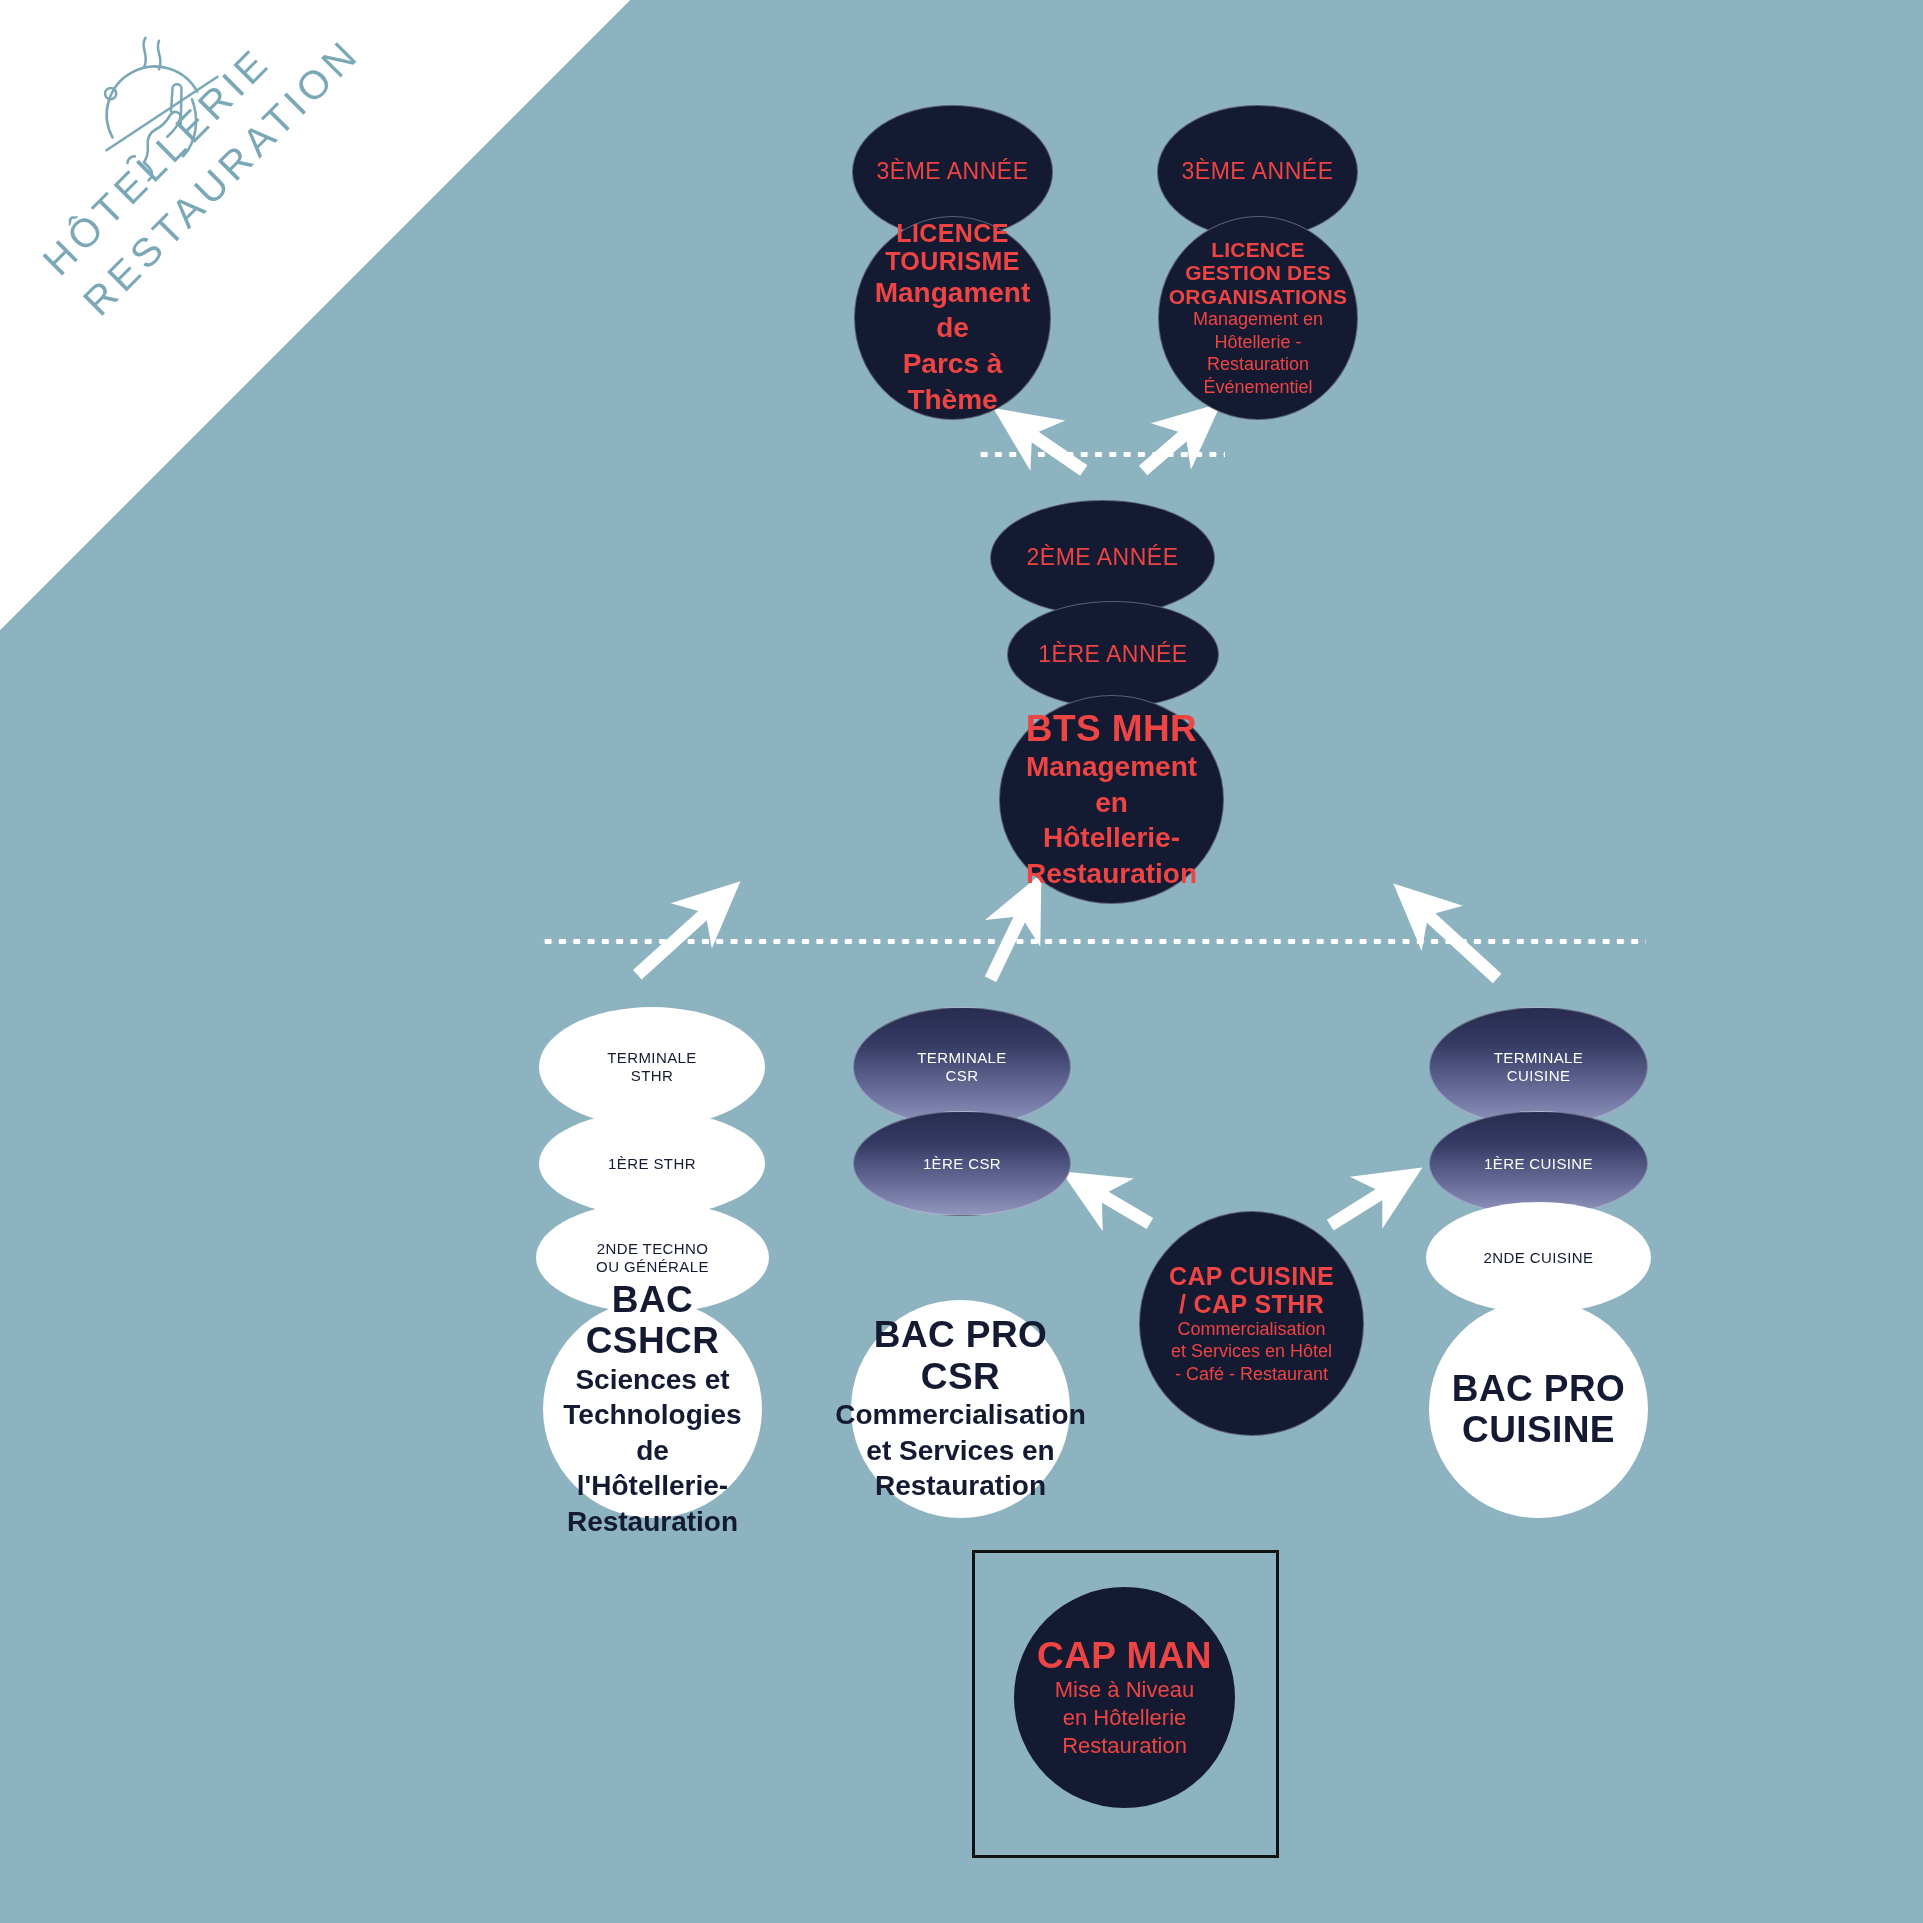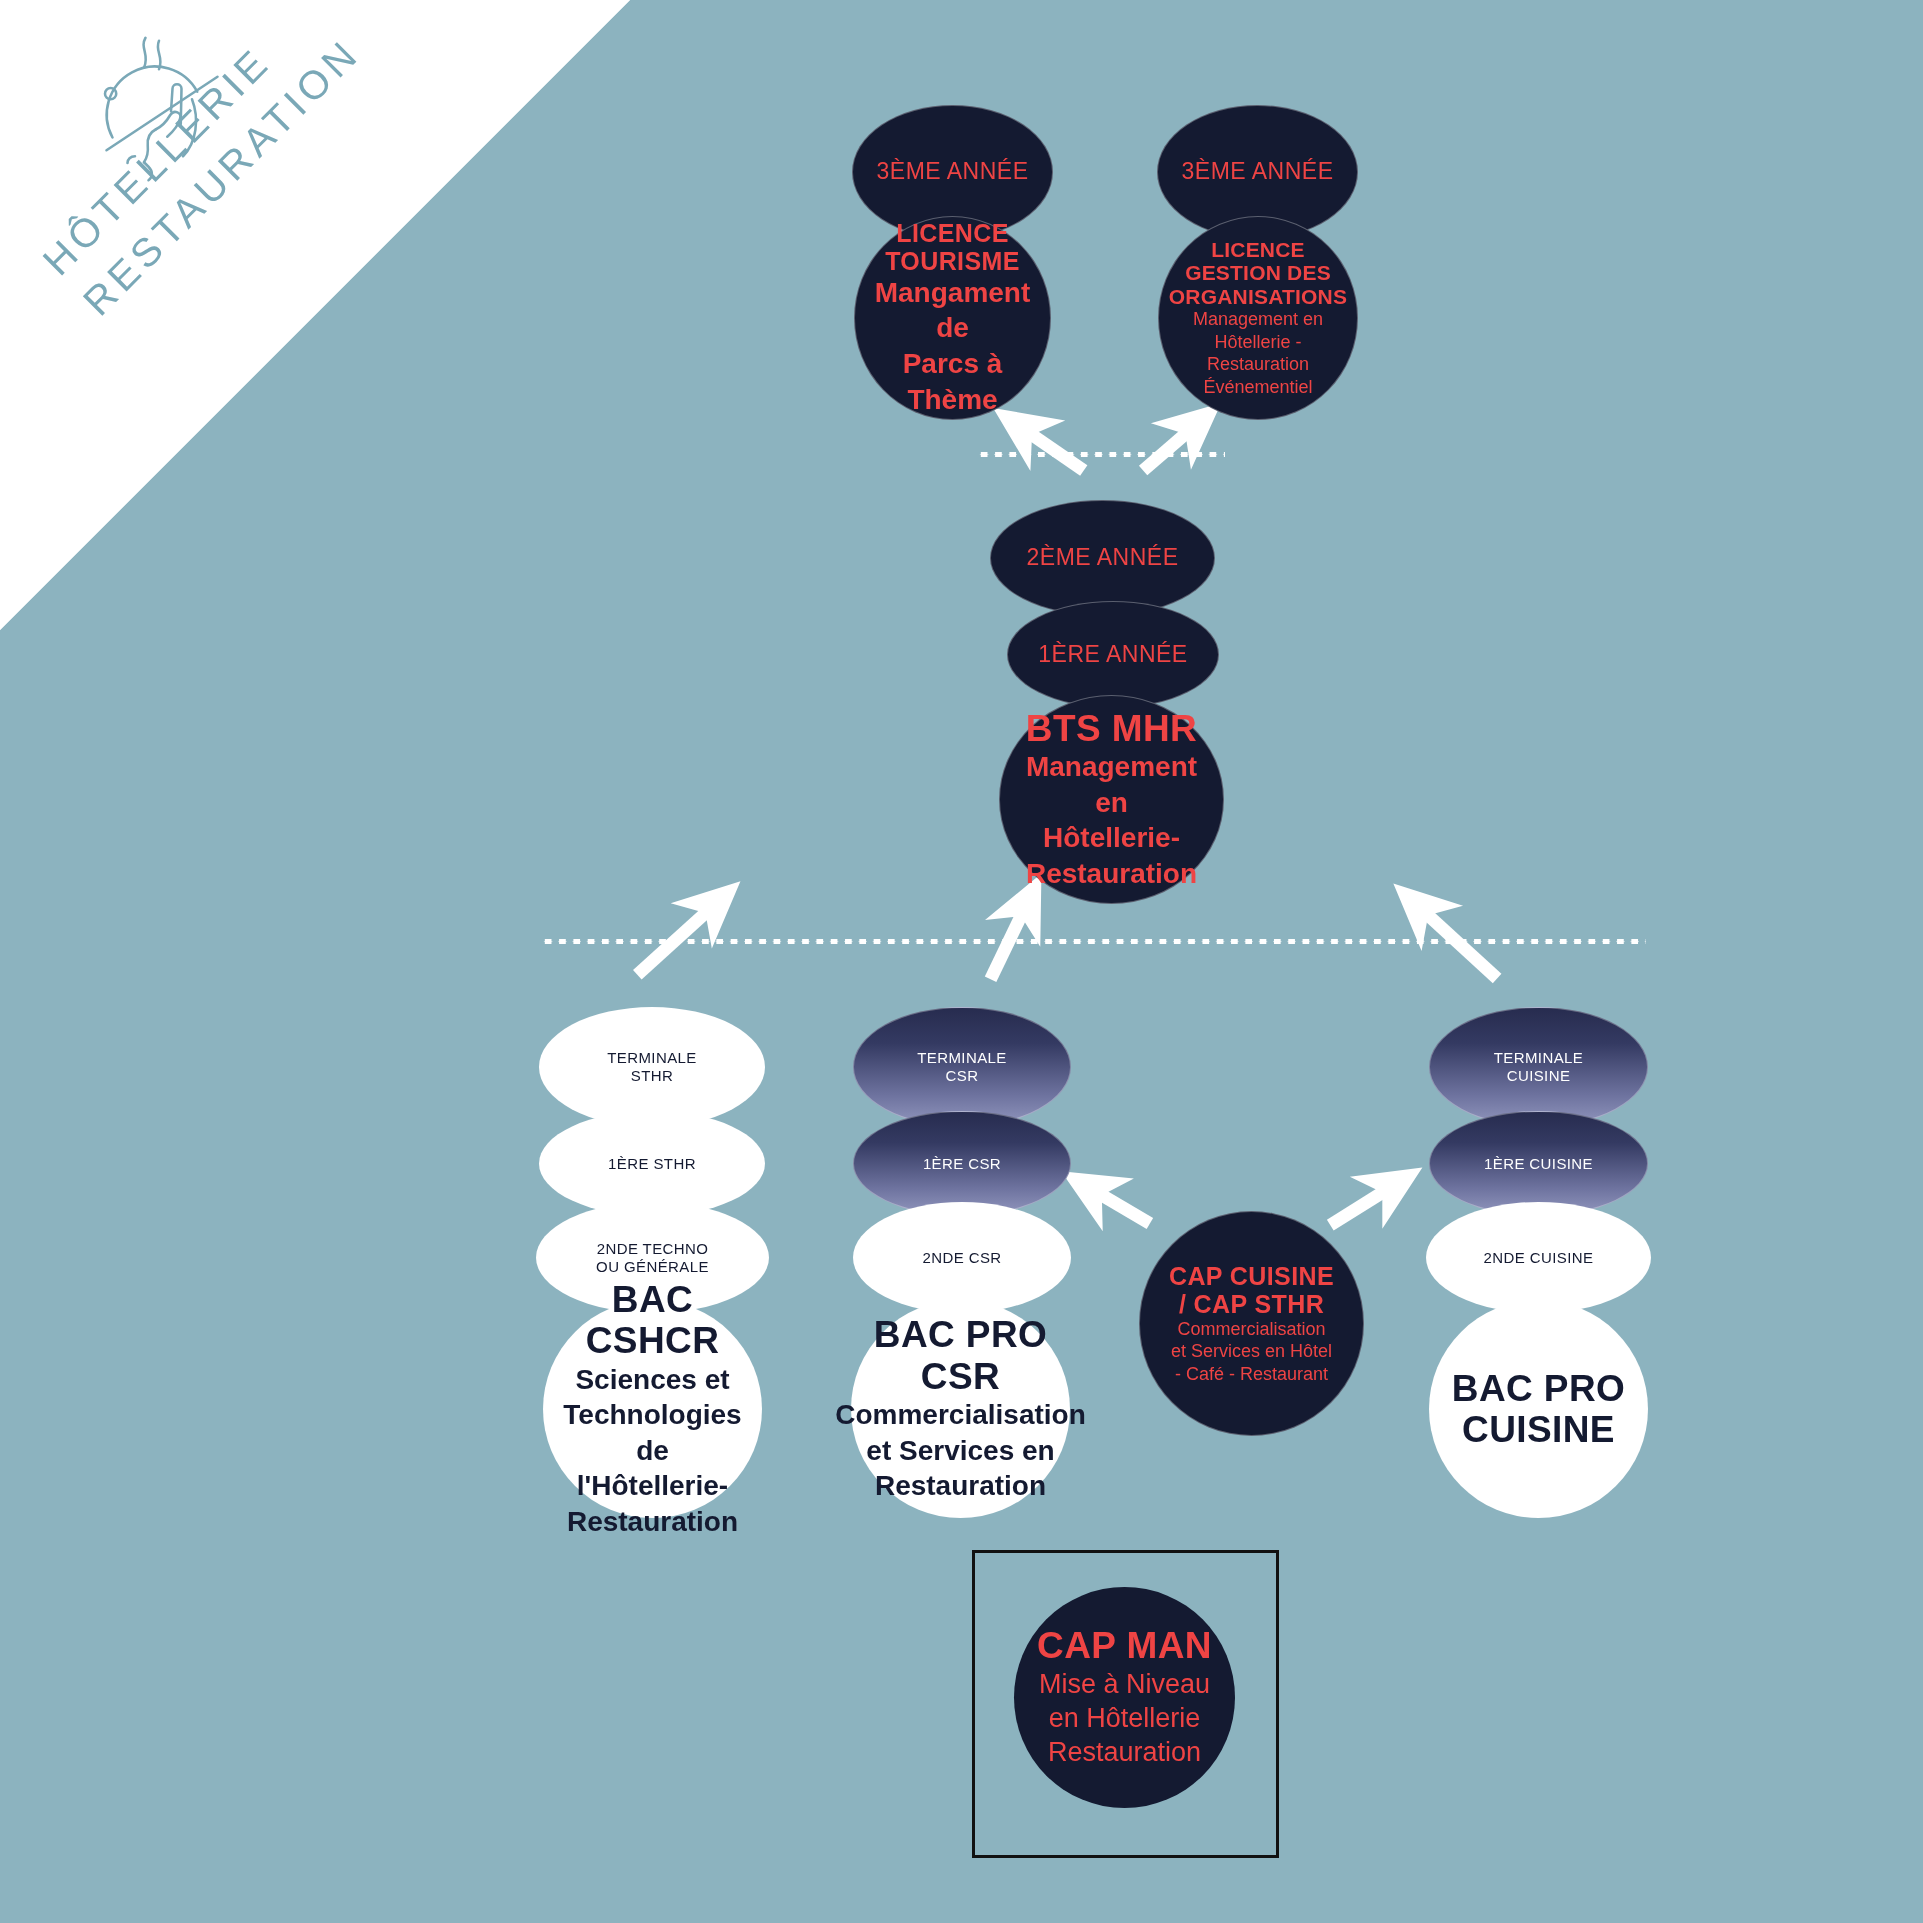--- a/index.html
+++ b/index.html
@@ -74,21 +74,21 @@
     border: 1.5px solid rgba(255,255,255,0.30);
   }
   .oval   { border-radius: 50%; }
   .dark   { background: #141a31; color: #ef4444; }
   .light  { background: #ffffff; color: #141a31; }
   .grad   { background: linear-gradient(180deg, #272c4f 0%, #343a62 30%, #6f74a0 75%, #9196bd 100%); color:#ffffff; }
 
   .ttl-lg { font-weight: 700; font-size: 37px; line-height: 1.12; letter-spacing: 0.4px; }
   .ttl-md { font-weight: 700; font-size: 25px; line-height: 1.12; letter-spacing: 0.4px; }
   .ttl-sm { font-weight: 700; font-size: 21px; line-height: 1.12; letter-spacing: 0.2px; }
-  .sub-lg { font-weight: 400; font-size: 27px; line-height: 1.27; }
+  .sub-lg { font-weight: 400; font-size: 22px; line-height: 1.27; }
   .sub-md { font-weight: 700; font-size: 28px; line-height: 1.27; }
   .sub-sm { font-weight: 400; font-size: 18px; line-height: 1.25; }
   .plain  { font-weight: 400; font-size: 23px; letter-spacing: 0.5px; line-height: 1.2; }
   .plain-sm { font-weight: 400; font-size: 15px; letter-spacing: 0.4px; line-height: 1.2; }
 
   
   .dotline {
     position: absolute;
     height: 5.3px;
     background-image: radial-gradient(circle, #ffffff 48%, rgba(255,255,255,0) 52%);
@@ -221,23 +221,20 @@
     <div class="sub-md">Restauration</div>
   </div>
 
   <div class="node oval grad" style="left:853px; top:1007px; width:218px; height:120px;">
     <div class="plain-sm">TERMINALE</div>
     <div class="plain-sm">CSR</div>
   </div>
   <div class="node oval grad" style="left:853px; top:1111px; width:218px; height:105px;">
     <div class="plain-sm">1ÈRE CSR</div>
   </div>
-  <div class="node oval light" style="left:853px; top:1202px; width:218px; height:111px;">
-    <div class="plain-sm">2NDE CSR</div>
-  </div>
   <div class="node oval light" style="left:851px; top:1300px; width:219px; height:218px;">
     <div class="ttl-lg">BAC PRO</div>
     <div class="ttl-lg">CSR</div>
     <div class="sub-md">Commercialisation</div>
     <div class="sub-md">et Services en</div>
     <div class="sub-md">Restauration</div>
   </div>
 
   <div class="node oval grad" style="left:1429px; top:1007px; width:219px; height:120px;">
     <div class="plain-sm">TERMINALE</div>

